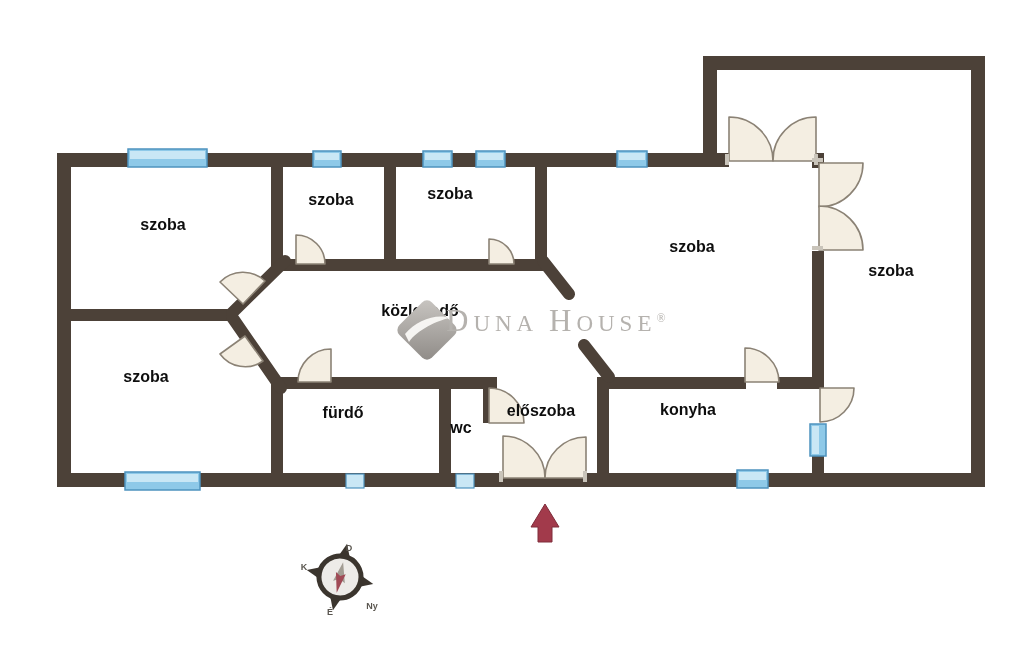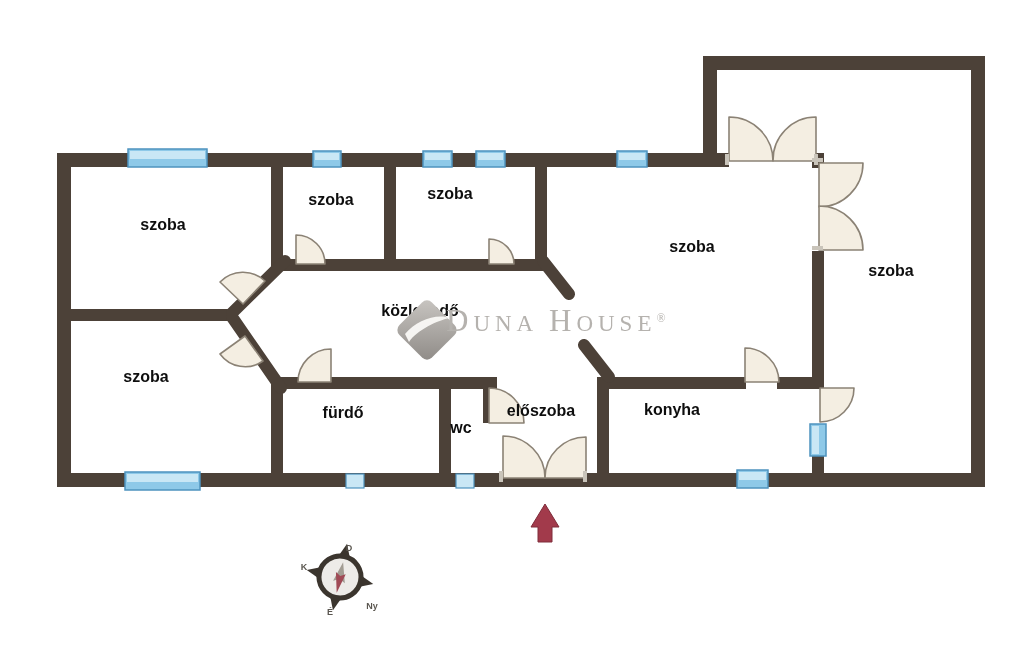--- a/index.html
+++ b/index.html
@@ -127,21 +127,21 @@
   <div class="lbl" style="left:163px;top:225px">szoba</div>
   <div class="lbl" style="left:331px;top:200px">szoba</div>
   <div class="lbl" style="left:450px;top:194px">szoba</div>
   <div class="lbl" style="left:692px;top:247px">szoba</div>
   <div class="lbl" style="left:891px;top:271px">szoba</div>
   <div class="lbl" style="left:146px;top:377px">szoba</div>
   <div class="lbl" style="left:420px;top:311px">közlekedő</div>
   <div class="lbl" style="left:343px;top:413px">fürdő</div>
   <div class="lbl" style="left:461px;top:428px">wc</div>
   <div class="lbl" style="left:541px;top:411px">előszoba</div>
-  <div class="lbl" style="left:672px;top:410px">konyha</div>
+  <div class="lbl" style="left:688px;top:410px">konyha</div>
 
   <div class="compass-letter" style="left:349px;top:548px">D</div>
   <div class="compass-letter" style="left:372px;top:606px">Ny</div>
   <div class="compass-letter" style="left:330px;top:612px">É</div>
   <div class="compass-letter" style="left:304px;top:567px">K</div>
 
   <svg id="brand-logo" width="74" height="74">
     <defs>
       <linearGradient id="lg" x1="0" y1="0" x2="1" y2="1">
         <stop offset="0" stop-color="#c9c6c2"></stop>

